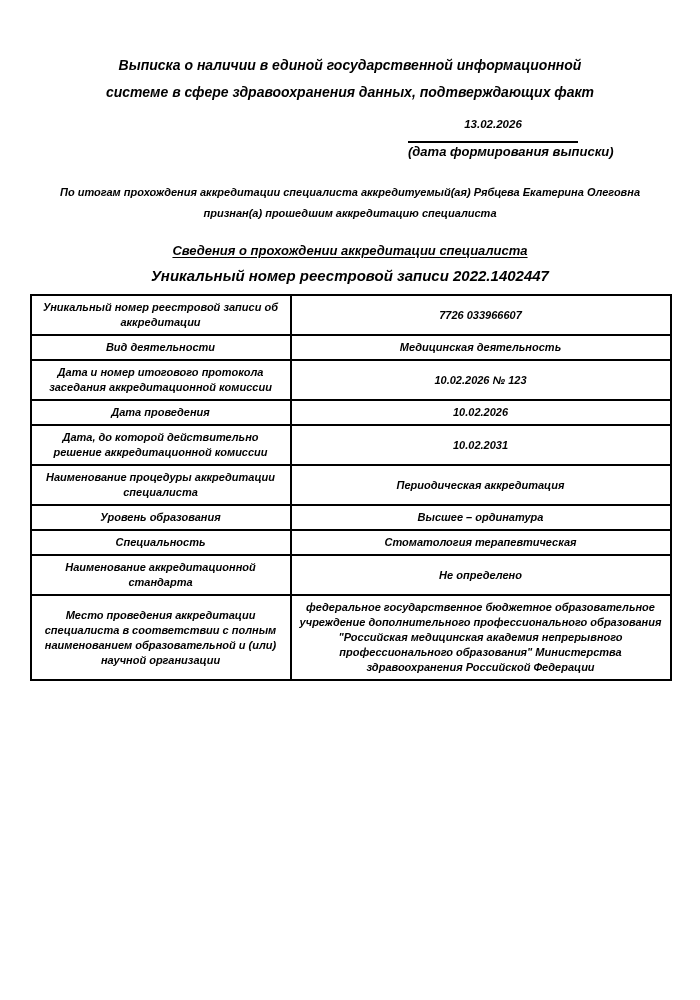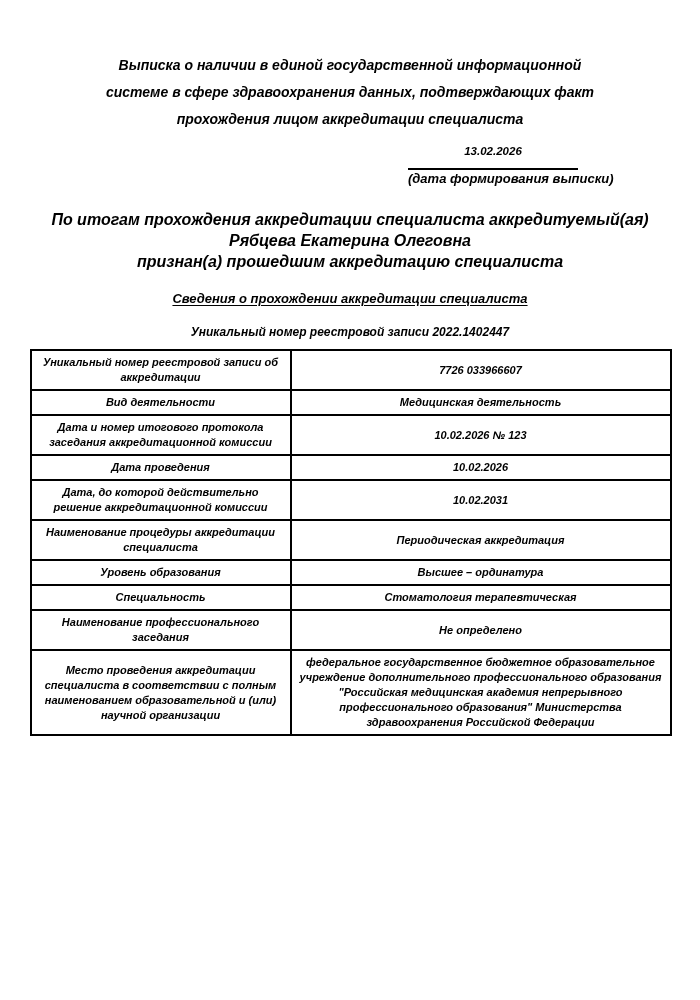--- a/index.html
+++ b/index.html
@@ -37,34 +37,34 @@
     border-bottom: 2px solid #000000;
   }
   .date-caption {
     font-size: 13px;
     white-space: nowrap;
     padding-top: 1px;
   }
   .intro {
     margin-top: 23px;
     text-align: center;
-    font-size: 16px;
+    font-size: 11px;
     line-height: 21px;
   }
   .section-heading {
     margin-top: 19px;
     text-align: center;
     font-size: 13px;
     text-decoration: underline;
     text-underline-offset: 2px;
   }
   .record-heading {
-    margin-top: 19px;
+    margin-top: 9px;
     text-align: center;
-    font-size: 12px;
+    font-size: 15px;
     font-style: italic;
   }
   table.acc-table {
     margin-top: 10px;
     width: 640px;
     border-collapse: collapse;
     table-layout: fixed;
     text-align: center;
   }
   table.acc-table td {
@@ -78,21 +78,20 @@
   td.cell-value { width: 380px; }
 </style>
 </head>
 <body>
 
 <div class="page">
 
   <div class="doc-title">
     <div>Выписка о наличии в единой государственной информационной</div>
     <div>системе в сфере здравоохранения данных, подтверждающих факт</div>
-    <div>прохождения лицом аккредитации специалиста</div>
   </div>
 
   <div class="date-block">
     <div class="date-value">13.02.2026</div>
     <div class="date-caption">(дата формирования выписки)</div>
   </div>
 
   <div class="intro">
     <div>По итогам прохождения аккредитации специалиста аккредитуемый(ая) Рябцева Екатерина Олеговна</div>
     <div>признан(а) прошедшим аккредитацию специалиста</div>
@@ -130,21 +129,21 @@
       </tr>
       <tr>
         <td class="cell-label">Уровень образования</td>
         <td class="cell-value">Высшее – ординатура</td>
       </tr>
       <tr>
         <td class="cell-label">Специальность</td>
         <td class="cell-value">Стоматология терапевтическая</td>
       </tr>
       <tr>
-        <td class="cell-label">Наименование профессионального заседания</td>
+        <td class="cell-label">Наименование аккредитационной стандарта</td>
         <td class="cell-value">Не определено</td>
       </tr>
       <tr>
         <td class="cell-label">Место проведения аккредитации специалиста в соответствии с полным наименованием образовательной и (или) научной организации</td>
         <td class="cell-value">федеральное государственное бюджетное образовательное учреждение дополнительного профессионального образования "Российская медицинская академия непрерывного профессионального образования" Министерства здравоохранения Российской Федерации</td>
       </tr>
     </tbody>
   </table>
 
 </div>

